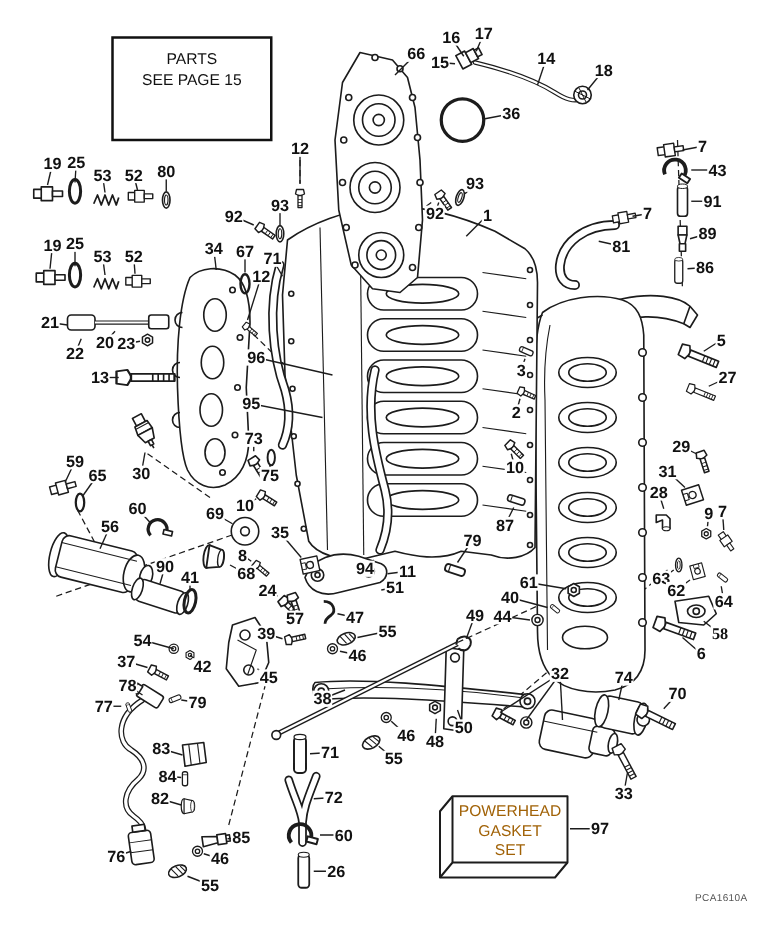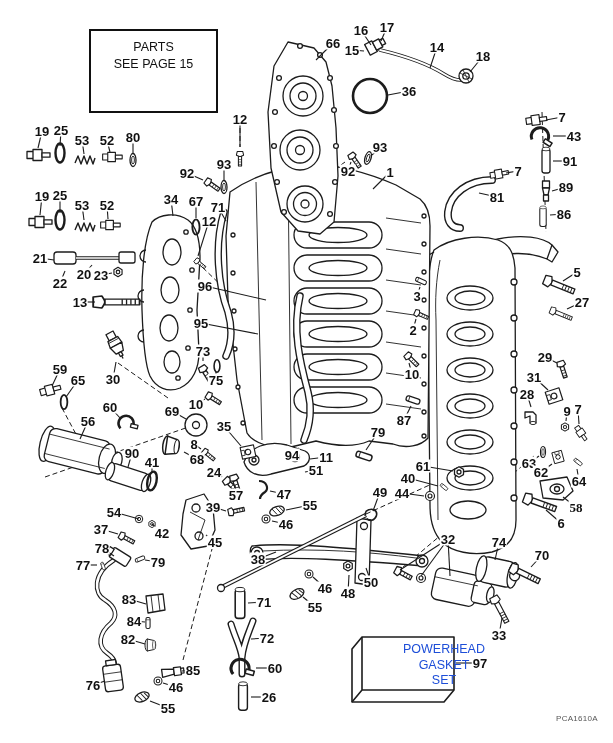--- a/index.html
+++ b/index.html
@@ -5,21 +5,21 @@
   html,body{margin:0;padding:0;background:#fff;}
   #figure{position:relative;width:613px;height:743px;background:#fff;overflow:hidden;
           font-family:"Liberation Sans",sans-serif;}
   #art{position:absolute;left:0;top:0;}
   .callout{position:absolute;transform:translate(-50%,-50%);font-weight:700;font-size:13px;
            color:#111;background:#fff;padding:0 1px;line-height:1;white-space:nowrap;}
   .obox{position:absolute;left:89px;top:29px;width:129px;height:84px;border:2.5px solid #111;
         box-sizing:border-box;text-align:center;font-size:12.5px;line-height:16.5px;
         padding-top:8px;color:#111;background:#fff;}
   .gbox-text{position:absolute;left:362px;top:642px;width:92px;text-align:center;
-        font-size:12.5px;line-height:15.5px;color:#1d4ed8;padding-left:36px;}
+        font-size:12.5px;line-height:15.5px;color:#a16207;}
   .watermark{position:absolute;left:536px;top:714px;width:62px;text-align:right;
         font-size:8px;color:#555;letter-spacing:.3px;}
 </style>
 </head>
 <body>
 
 <div id="figure">
 
 <svg id="art" width="613" height="743" viewBox="0 0 613 743">
   <defs>

